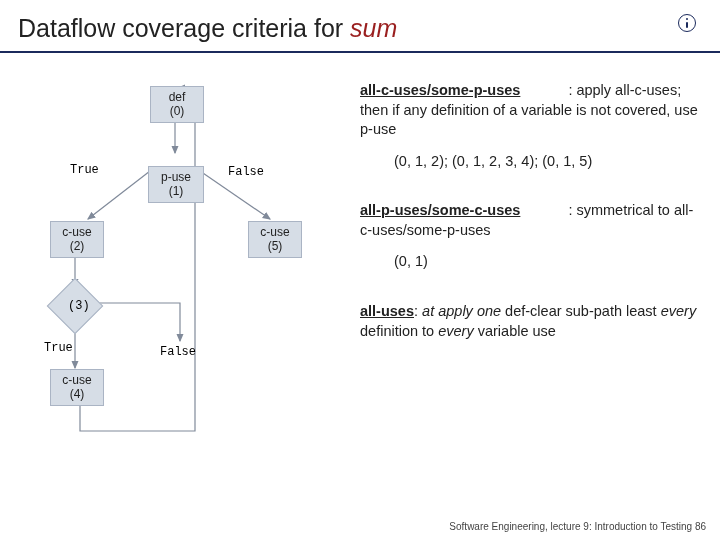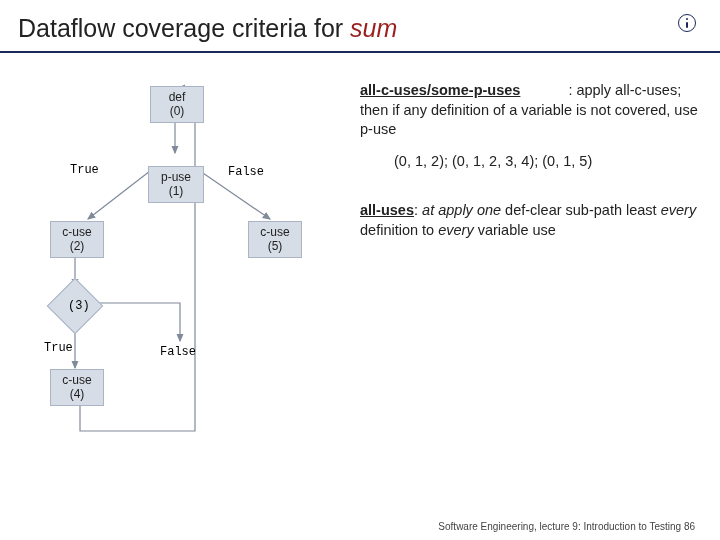--- a/index.html
+++ b/index.html
@@ -31,21 +31,21 @@
   .arrow-line { stroke:#808a9a; stroke-width:1.2; fill:none; marker-end:url(#ah); }
 
   .text-col { padding-left: 20px; font-size: 14.5px; line-height: 1.35; }
   .block { margin-bottom: 30px; }
   .heading { font-weight: 700; }
   .heading u { text-decoration: underline; }
   .heading-desc { font-weight: 400; margin-left: 48px; }
   .heading-em { font-style: italic; }
   .indent { padding-left: 34px; margin-top: 12px; }
 
-  .footer { position: absolute; right: 25px; bottom: 8px; font-size: 10px; color: #444; }
+  .footer { position: absolute; right: 14px; bottom: 8px; font-size: 10px; color: #444; }
 </style>
 </head>
 <body>
 
 <div class="header">
   <div class="title">
     <span>Dataflow coverage criteria for </span><span class="title-em">sum</span>
   </div>
   <div class="logo"></div>
 </div>
@@ -87,18 +87,22 @@
     <div class="label" style="left:14px; top:260px;">True</div>
     <div class="label" style="left:130px; top:264px;">False</div>
   </div>
 
   <div class="text-col">
     <div class="block">
       <span class="heading"><u>all-c-uses/some-p-uses</u></span><span class="heading-desc">: apply all-c-uses; then if any definition of a variable is not covered, use p-use</span>
       <div class="indent">(0, 1, 2); (0, 1, 2, 3, 4); (0, 1, 5)</div>
     </div>
     <div class="block">
+      <span class="heading"><u>all-p-uses/some-c-uses</u></span><span class="heading-desc">: symmetrical to all-c-uses/some-p-uses</span>
+      <div class="indent">(0, 1)</div>
+    </div>
+    <div class="block">
       <span class="heading"><u>all-uses</u></span><span><span>: </span><span class="heading-em">at apply one</span><span> def-clear sub-path least </span><span class="heading-em">every</span><span> definition to </span><span class="heading-em">every</span><span> variable use</span></span>
     </div>
   </div>
 </div>
 
 <div class="footer">Software Engineering, lecture 9: Introduction to Testing   86</div>
 
 </body></html>

